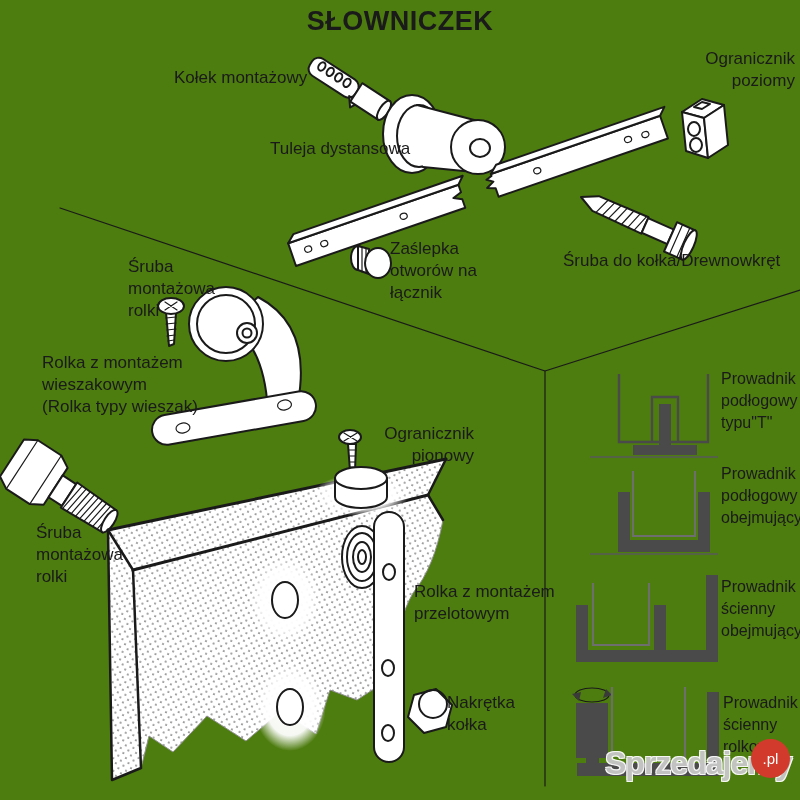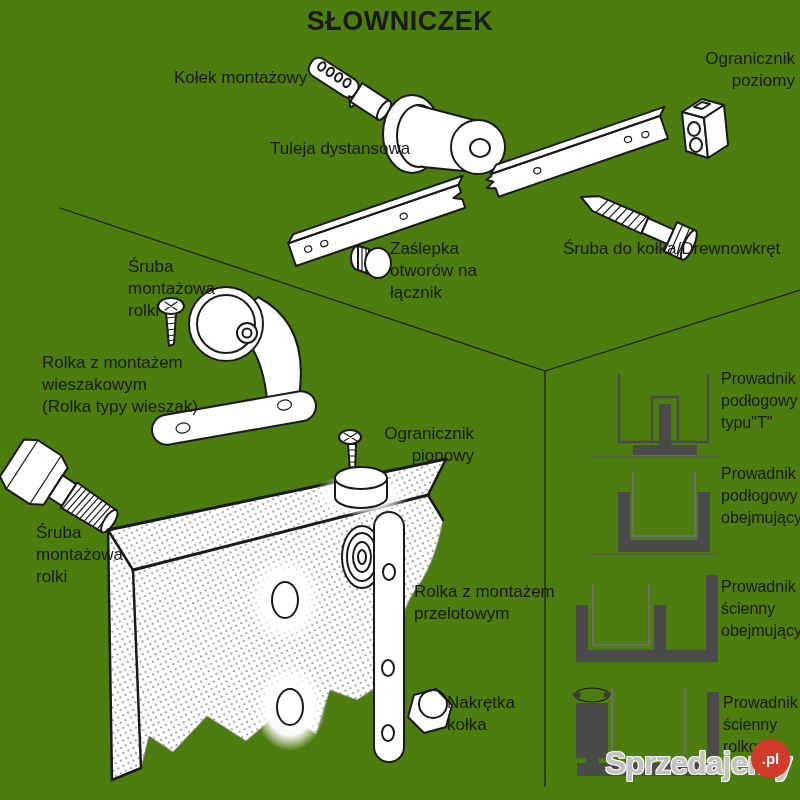--- a/index.html
+++ b/index.html
@@ -20,21 +20,21 @@
   .soft{stroke:#909090;stroke-width:1;}
   .panel{fill:var(--panel-dark,#4a4a4a);}
   .pl-out{fill:none;stroke:var(--panel-dark,#4a4a4a);stroke-width:2.4;}
   .door-ln{fill:none;stroke:#6e6e6e;stroke-width:2;}
   .floor{stroke:#5a5a5a;stroke-width:1.5;}
   
   #wm-text{position:absolute;left:605px;top:745px;font-size:32px;font-weight:bold;
            letter-spacing:-1px;color:var(--watermark-gray,#c9c9c9);opacity:.95;
            text-shadow:1px 1px 0 #fff,-1px -1px 0 #fff,1px -1px 0 #fff,-1px 1px 0 #fff;}
   #wm-badge{position:absolute;left:751px;top:739px;width:39px;height:39px;border-radius:50%;
-            background:var(--watermark-red,#d23b2b);color:#fff;font-size:15px;font-weight:bold;
+            background:var(--watermark-red,#d23b2b);color:#fff;font-size:15px;font-weight:normal;
             display:flex;align-items:center;justify-content:center;}
 </style>
 </head>
 <body>
 
 <div id="stage">
 
 <svg id="artwork" width="800" height="800" viewBox="0 0 800 800">
   <defs>
     <pattern id="stip" width="8" height="8" patternUnits="userSpaceOnUse" patternTransform="rotate(18)">
@@ -215,21 +215,21 @@
 
 <div id="title">SŁOWNICZEK</div>
 
 <div class="lbl" style="left:174px;top:55px;margin-top:12px;">Kołek montażowy</div>
 <div class="lbl ctr" style="left:655px;top:48px;width:140px;">Ogranicznik
 poziomy</div>
 <div class="lbl" style="left:390px;top:238px;">Zaślepka
 otworów na
 łącznik</div>
 <div class="lbl" style="left:270px;top:138px;">Tuleja dystansowa</div>
-<div class="lbl" style="left:563px;top:238px;">Śruba do kołka/Drewnowkręt</div>
+<div class="lbl" style="left:563px;top:250px;">Śruba do kołka/Drewnowkręt</div>
 <div class="lbl" style="left:128px;top:256px;">Śruba
 montażowa
 rolki</div>
 <div class="lbl" style="left:42px;top:352px;">Rolka z montażem
 wieszakowym
 (Rolka typy wieszak)</div>
 <div class="lbl ctr" style="left:332px;top:423px;width:142px;">Ogranicznik
 pionowy</div>
 <div class="lbl" style="left:36px;top:522px;">Śruba
 montażowa

